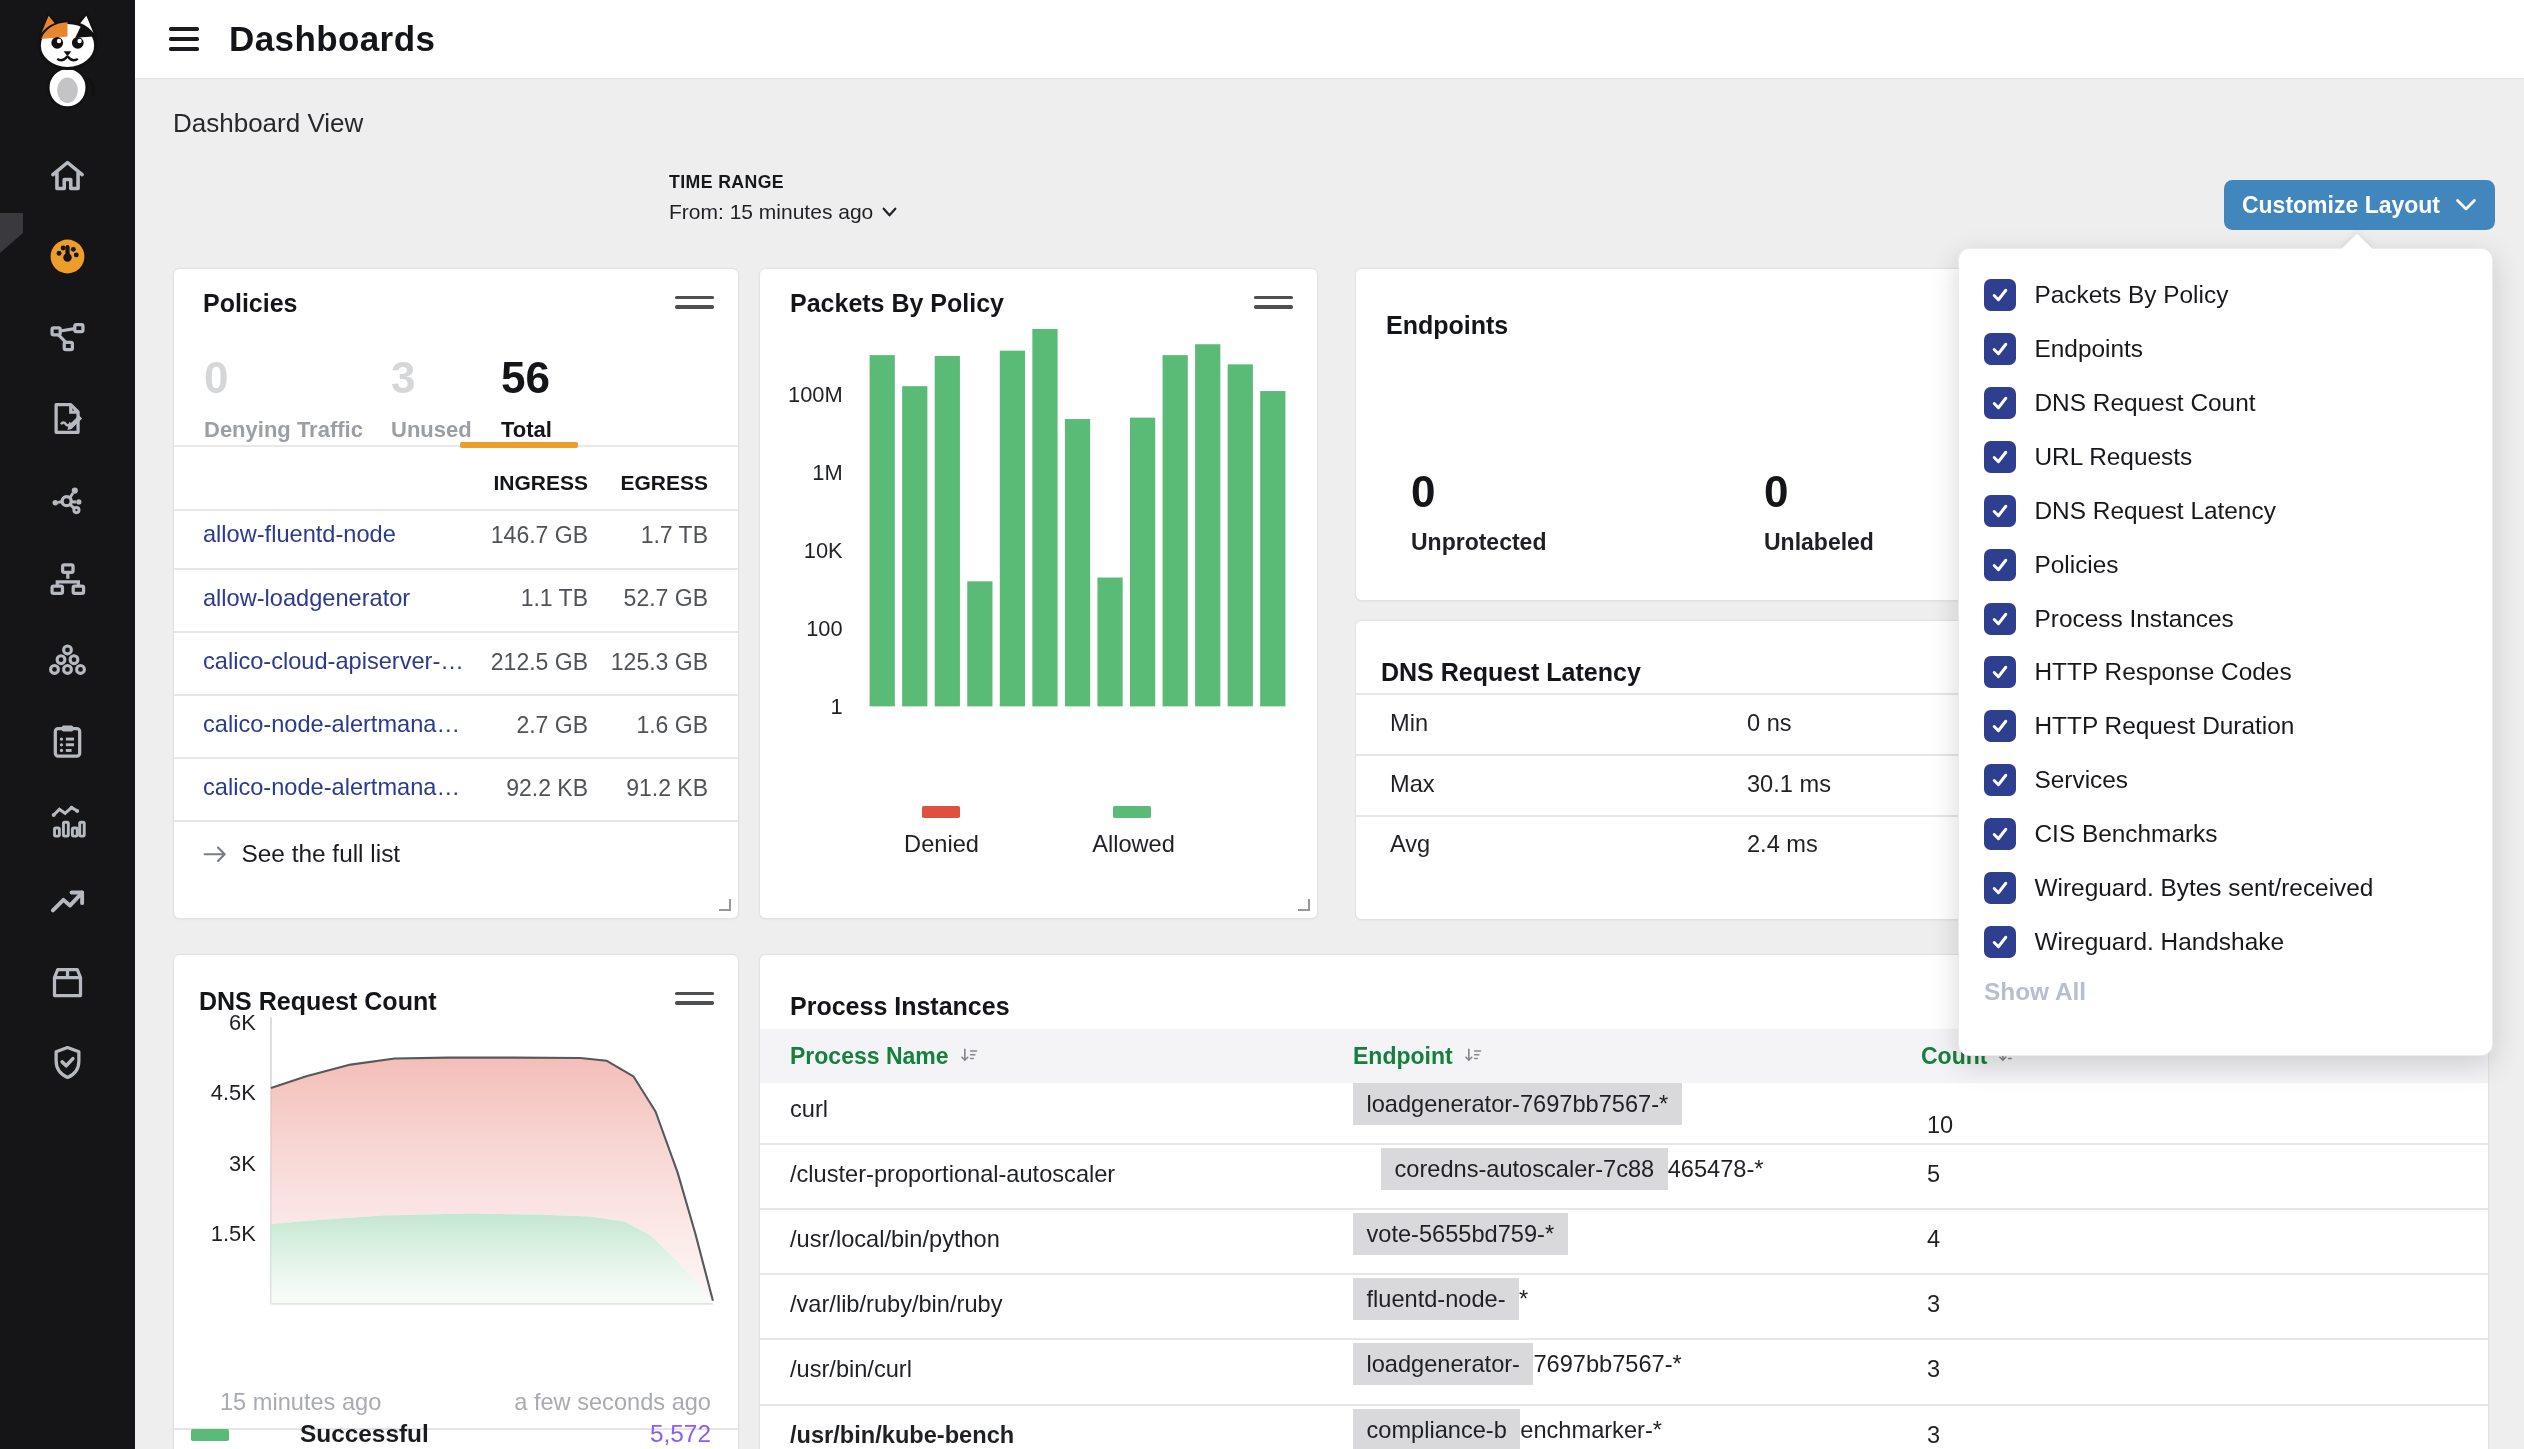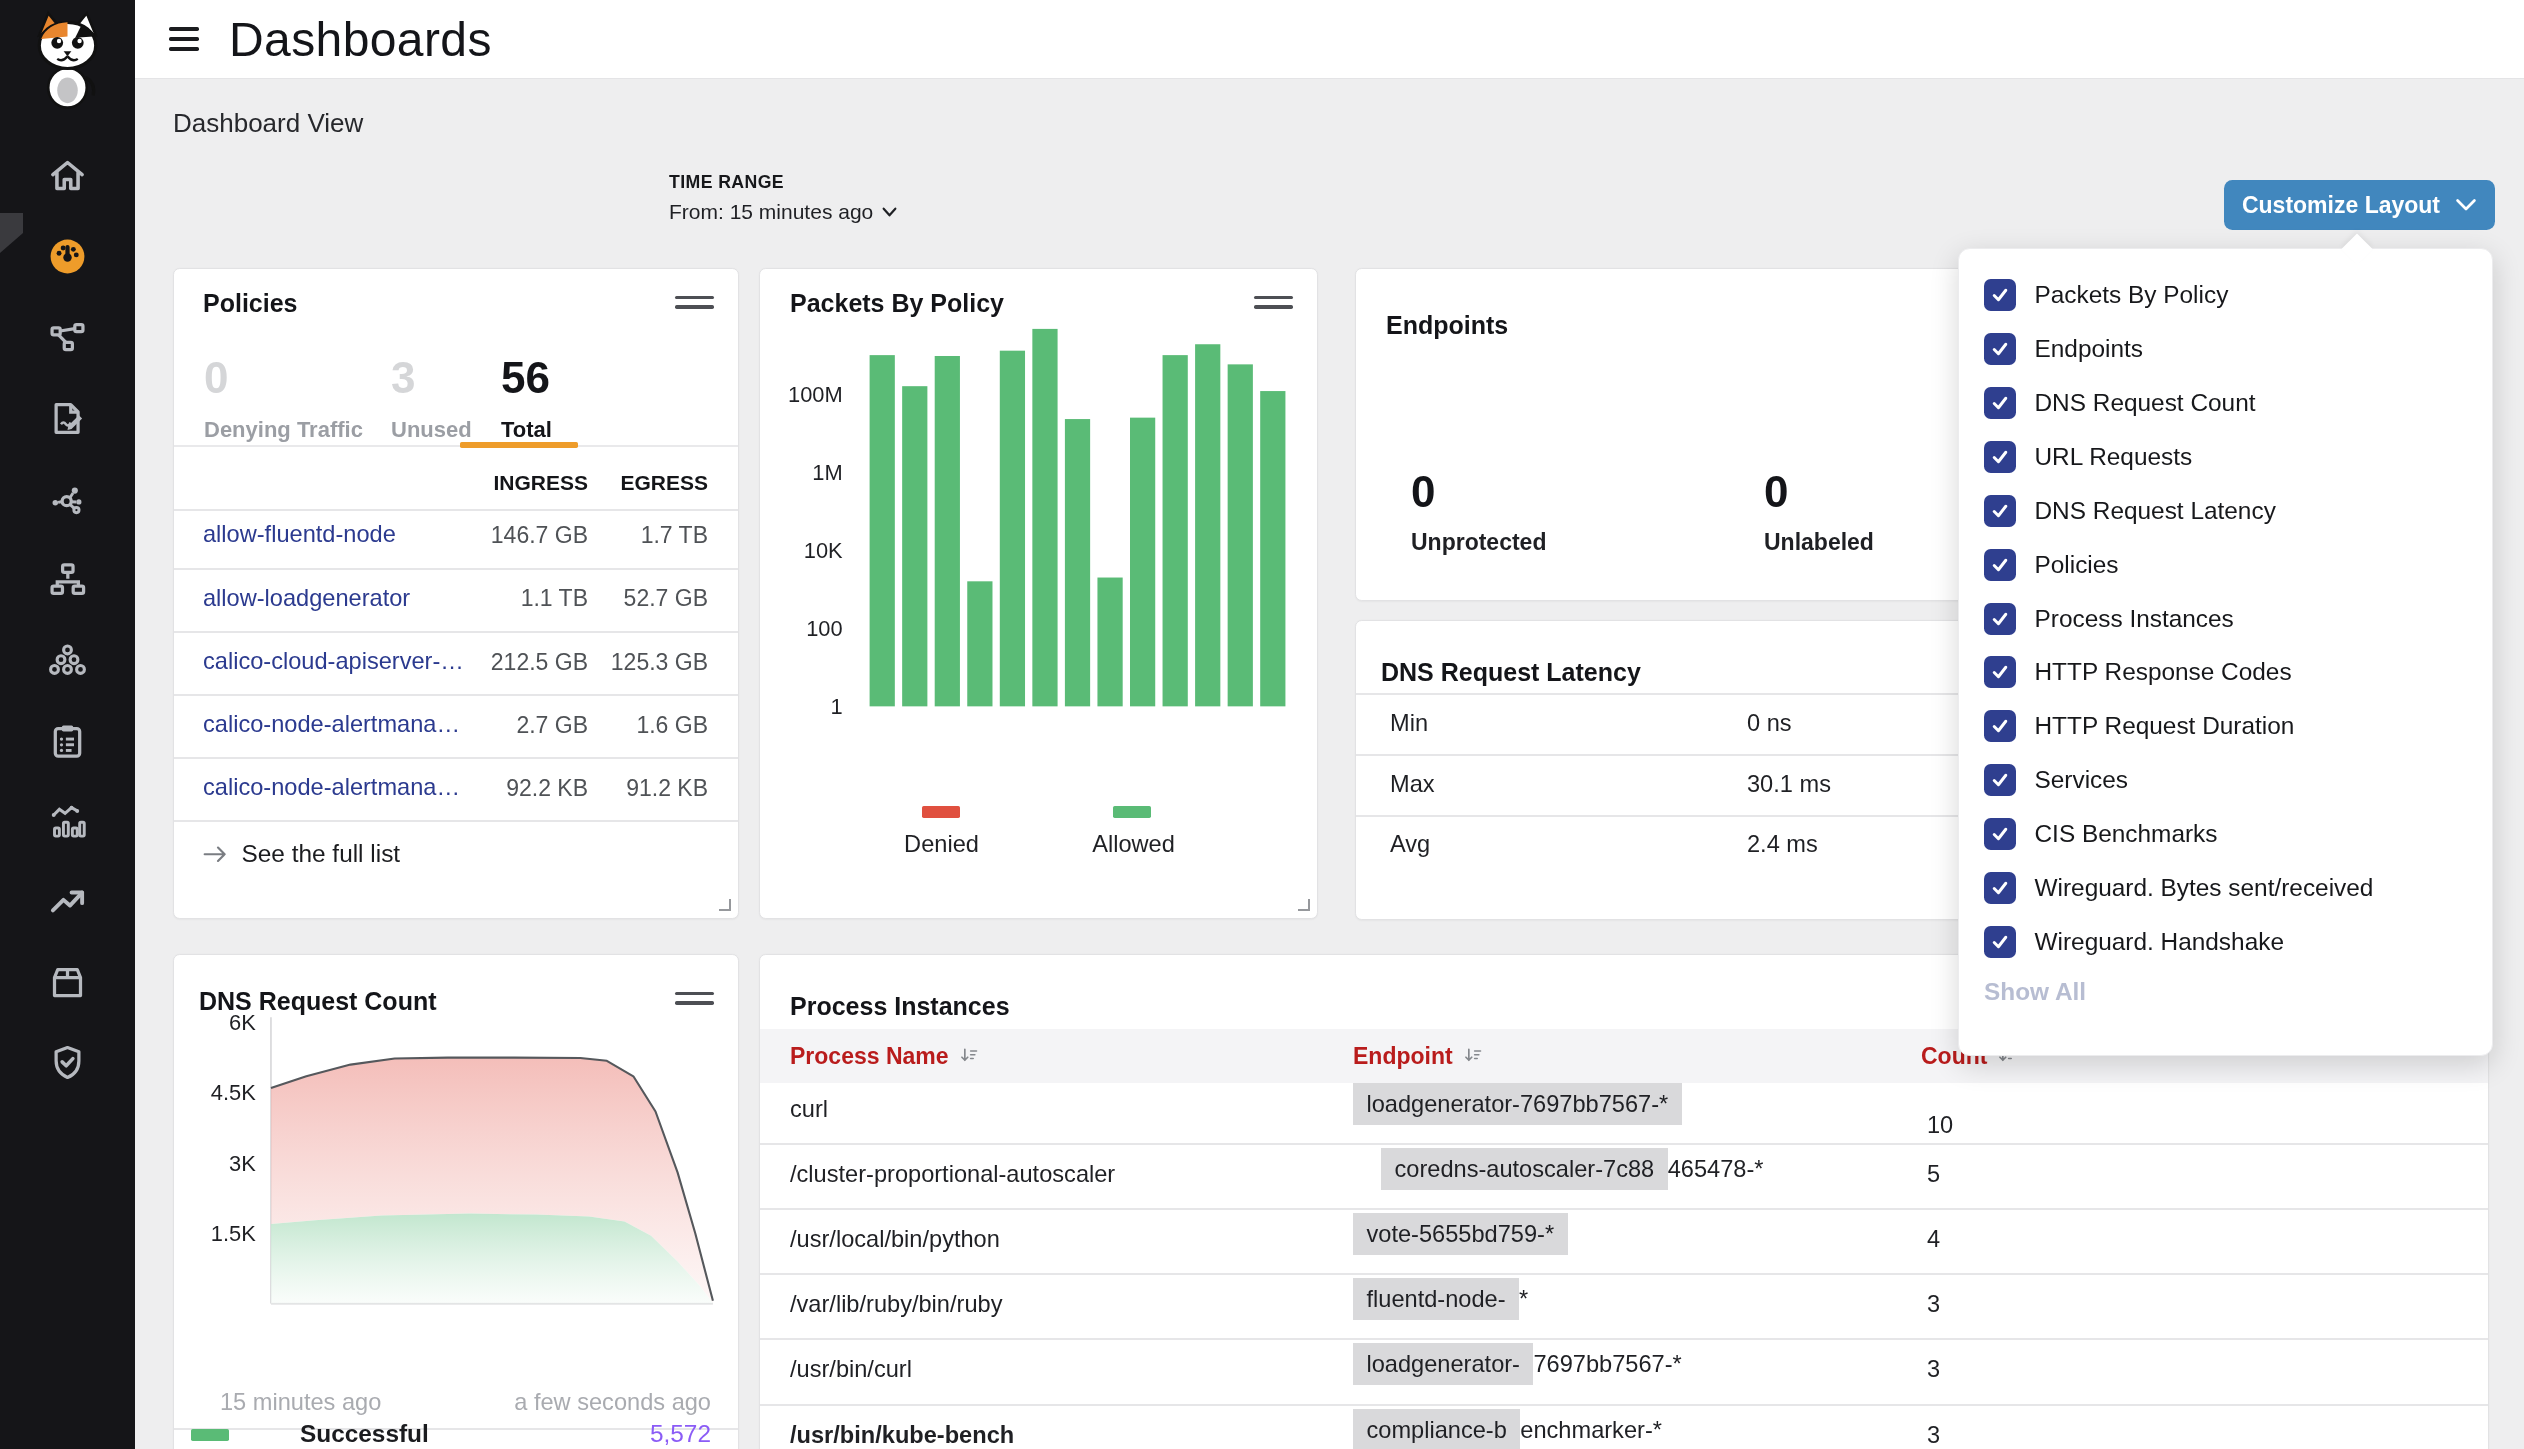--- a/index.html
+++ b/index.html
@@ -12,21 +12,21 @@
   .notch { position:absolute; left:0; top:213px; width:0; height:0;
            border-top:20px solid #3a3a3e; border-bottom:20px solid transparent; border-left:23.6px solid #3a3a3e;
            border-right:0; }
   .nav-item { position:absolute; left:0; width:135px; height:54px; display:flex; align-items:center; justify-content:center; color:#b6b9bf; cursor:pointer; }
   .nav-item svg { width:39px; height:39px; }
 
   
   .topbar { position:absolute; left:135px; top:0; width:2390px; height:79px; background:#ffffff; border-bottom:0.8px solid #e4e4e6; display:flex; align-items:center; z-index:10; }
   .hamburger { margin-left:34px; width:30px; height:23.6px; display:flex; flex-direction:column; justify-content:space-between; cursor:pointer; }
   .hamburger span { display:block; height:4.2px; background:#1b1c1f; border-radius:1.7px; }
-  .app-title { margin-left:30px; font-size:48px; font-weight:400; color:#141519; letter-spacing:0.4px; }
+  .app-title { margin-left:30px; font-size:35px; font-weight:700; color:#141519; letter-spacing:0.4px; }
   .top-right { margin-left:auto; display:flex; align-items:center; margin-right:25px; }
   .cluster-sel { display:flex; align-items:center; font-size:23.6px; font-weight:600; color:#1b1c1f; cursor:pointer; }
   .cluster-sel svg { margin-left:18.5px; }
   .avatar { width:59px; height:59px; border-radius:50%; margin-left:44px; overflow:hidden; background:#cdb6a2; cursor:pointer; }
 
   
   .section-label { position:absolute; left:173px; top:108px; font-size:26px; font-weight:500; color:#27282c; }
   .view-select { position:absolute; left:169px; top:162px; width:470px; height:69px; background:#fff; border:0.8px solid #e3e3e5; border-radius:11.8px; box-shadow:0 0.8px 2.5px rgba(0,0,0,.05); display:flex; align-items:center; cursor:pointer; }
   .view-select .val { margin-left:35px; font-size:24.4px; color:#1b1c1f; }
   .view-select svg { margin-left:auto; margin-right:32px; }
@@ -71,21 +71,21 @@
   
   .lat-label { position:absolute; font-size:23.6px; color:#1f2024; }
   .lat-value { position:absolute; font-size:23.6px; color:#1f2024; }
 
   
   .dns-legend-label { position:absolute; font-size:24.4px; font-weight:600; color:#1b1c1f; }
   .dns-legend-value { position:absolute; font-size:24.4px; color:#8b5cf6; text-align:center; }
 
   
   .proc-headrow { position:absolute; left:0; width:100%; height:54px; background:#f4f4f6; }
-  .proc-col-h { position:absolute; font-size:23px; font-weight:700; color:#b91c1c; display:flex; align-items:center; }
+  .proc-col-h { position:absolute; font-size:23px; font-weight:700; color:#15803d; display:flex; align-items:center; }
   .proc-col-h svg { margin-left:10px; }
   .proc-cell { position:absolute; font-size:23.6px; color:#1f2024; white-space:nowrap; }
   .chip-hl { background:#d9d9db; padding:8.4px 13.5px; }
   .chip-rest { padding:8.4px 0; }
 
   
   .dropdown { position:absolute; left:1958px; top:248px; width:535px; height:808px; background:#fff; border:0.8px solid #ececee; border-radius:11.8px; box-shadow:0 8.4px 29px rgba(0,0,0,.16); z-index:50; }
   .dropdown-caret { position:absolute; left:2346px; top:238px; width:22px; height:22px; background:#fff; transform:rotate(45deg); z-index:51; box-shadow:-2.5px -2.5px 5px rgba(0,0,0,.05); }
   .menu-item { position:absolute; left:25px; height:54px; display:flex; align-items:center; cursor:pointer; }
   .menu-check { width:32px; height:32px; background:#2f3f8f; border-radius:6.7px; display:flex; align-items:center; justify-content:center; flex:none; }

